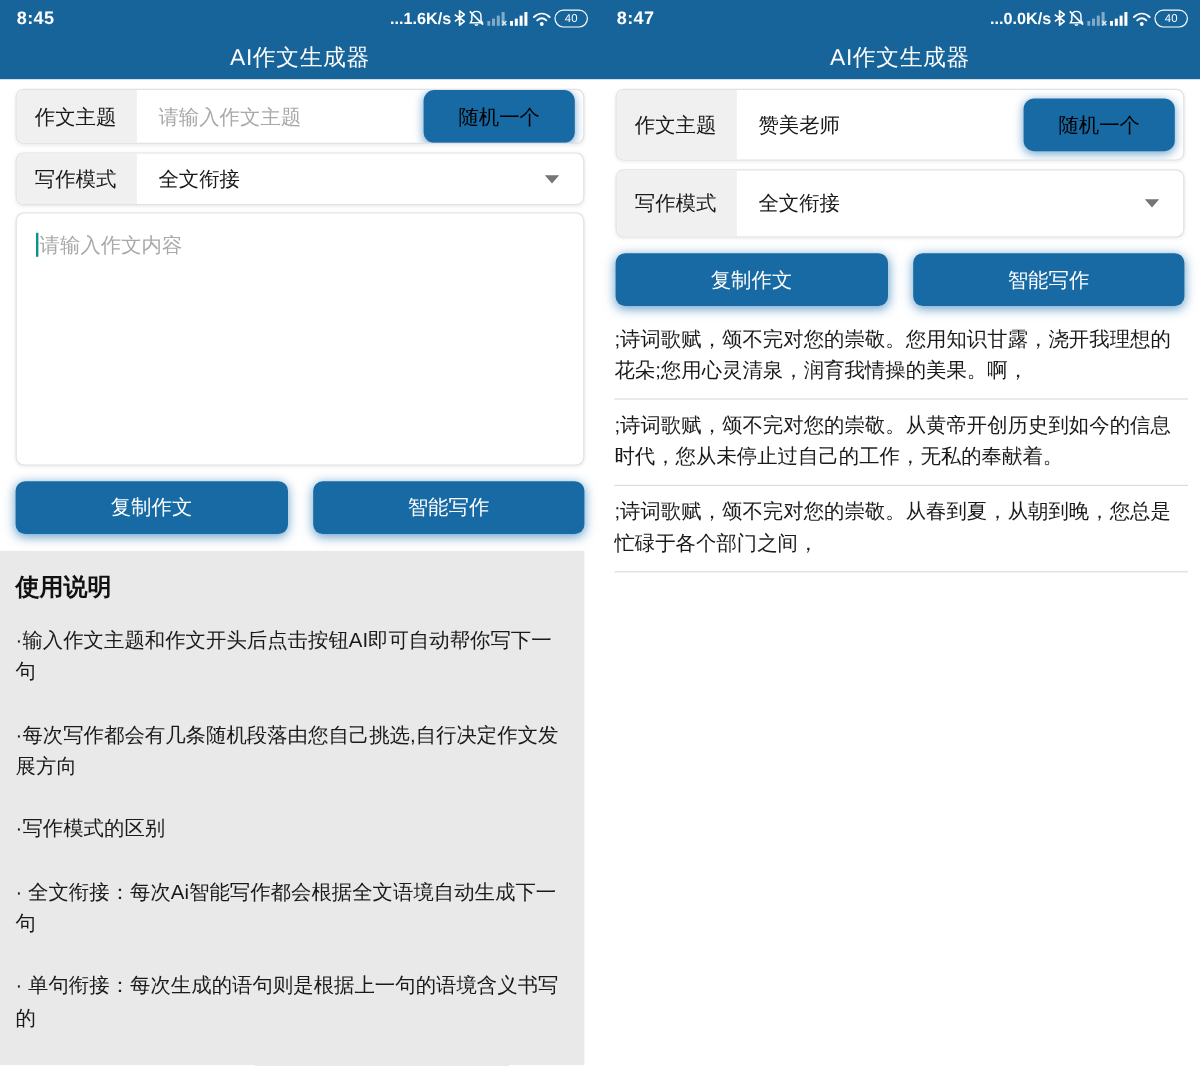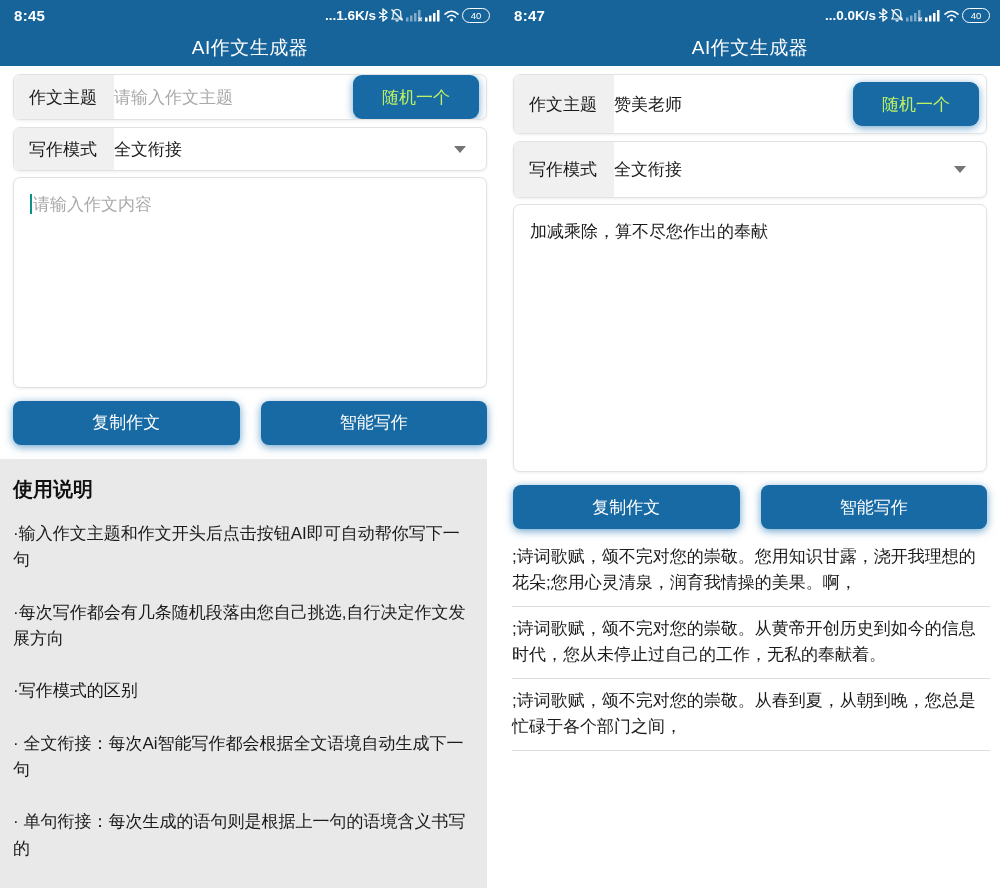--- a/index.html
+++ b/index.html
@@ -23,24 +23,24 @@
             justify-content:center;font-size:19px;flex:0 0 auto;letter-spacing:.5px;}
 
   
   .card{margin:0 13px;border:1px solid #e2e2e2;border-radius:7px;background:#fff;
         box-shadow:0 1px 3px rgba(0,0,0,.07);}
   .row{display:flex;align-items:stretch;overflow:hidden;}
   .row-topic{margin-top:8px;height:60px;}
   .row-mode{margin-top:7px;height:57px;}
   .cell-label{width:100px;background:#f0f0f0;display:flex;align-items:center;
               padding-left:15px;font-size:17px;color:#1a1a1a;border-radius:7px 0 0 7px;flex:0 0 auto;}
-  .cell-value{flex:1;display:flex;align-items:center;font-size:17px;color:#1a1a1a;}
+  .cell-value{flex:1;display:flex;align-items:center;padding-left:18px;font-size:17px;color:#1a1a1a;}
   .placeholder{color:#a9a9a9;}
   .btn-random{margin:6px 7px 6px 0;align-self:center;height:44px;min-width:126px;
-              background:#176AA3;color:#bef264;border:none;border-radius:9px;font-size:17px;
+              background:#176AA3;color:#000000;border:none;border-radius:9px;font-size:17px;
               display:flex;align-items:center;justify-content:center;
               box-shadow:0 2px 8px rgba(40,120,180,.65);cursor:pointer;}
   .caret{width:0;height:0;border-left:6px solid transparent;border-right:6px solid transparent;
          border-top:7px solid #757575;margin:0 20px 0 auto;align-self:center;}
 
   .textarea{margin-top:6px;height:268px;padding:14px 16px;font-size:17px;color:#1a1a1a;
             line-height:1.5;border-radius:7px;}
   .cursor{display:inline-block;width:2px;height:20px;background:#0a9488;vertical-align:-4px;margin-right:1px;}
 
   
@@ -210,21 +210,20 @@
       <div class="cell-value">赞美老师</div>
       <button class="btn-random">随机一个</button>
     </div>
 
     <div class="card row row-mode">
       <div class="cell-label">写作模式</div>
       <div class="cell-value">全文衔接</div>
       <span class="caret"></span>
     </div>
 
-    <div class="card textarea">加减乘除，算不尽您作出的奉献</div>
 
     <div class="btn-row">
       <button class="btn-main">复制作文</button>
       <button class="btn-main">智能写作</button>
     </div>
 
     <div class="results">
       <div class="result-item">;诗词歌赋，颂不完对您的崇敬。您用知识甘露，浇开我理想的花朵;您用心灵清泉，润育我情操的美果。啊，</div>
       <div class="result-item">;诗词歌赋，颂不完对您的崇敬。从黄帝开创历史到如今的信息时代，您从未停止过自己的工作，无私的奉献着。</div>
       <div class="result-item">;诗词歌赋，颂不完对您的崇敬。从春到夏，从朝到晚，您总是忙碌于各个部门之间，</div>

